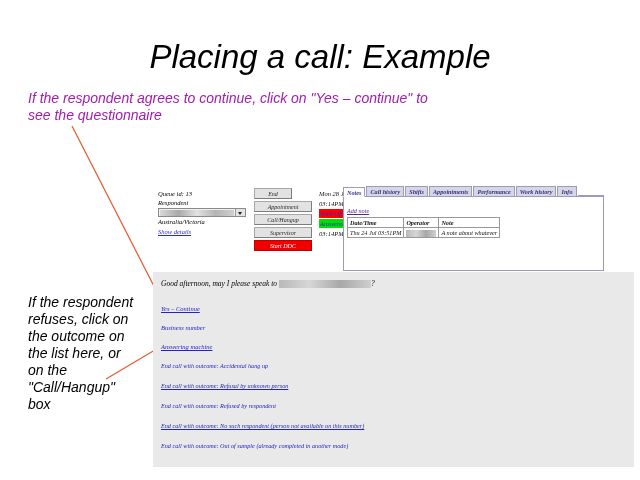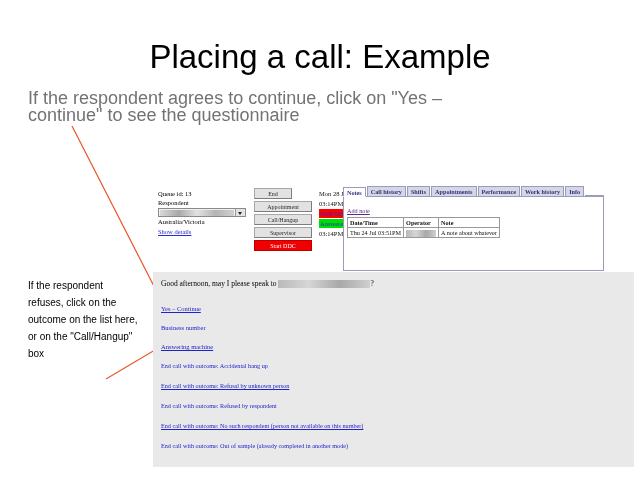--- a/index.html
+++ b/index.html
@@ -3,37 +3,37 @@
 <meta charset="utf-8">
 <style>
   html,body{margin:0;padding:0;}
   body{
     width:640px;height:480px;
     background:#ffffff;
     font-family:"Liberation Sans", sans-serif;
     overflow:hidden;
     position:relative;
   }
-  #slide{position:absolute;left:0;top:0;width:576px;height:480px;}
+  #slide{position:absolute;left:0;top:0;width:576px;height:480px;font-style:italic;}
 
   
   #slide-title{
     position:absolute;left:0;top:38px;width:640px;
     text-align:center;
     font-size:33px;font-weight:400;color:#000;
     letter-spacing:0px;
     white-space:nowrap;
   }
   #intro-text{
     position:absolute;left:28px;top:90px;width:420px;
-    font-size:18px;line-height:17px;color:#737373;
+    font-size:14px;line-height:17px;color:#a21caf;
   }
   #left-note{
-    position:absolute;left:28px;top:277px;width:110px;
-    font-size:10px;line-height:17px;color:#000;
+    position:absolute;left:28px;top:294px;width:110px;
+    font-size:14px;line-height:17px;color:#000;
   }
 
   
   .arrow-svg{position:absolute;left:0;top:0;width:640px;height:480px;pointer-events:none;}
 
   
   #app-shot{
     position:absolute;left:153px;top:184px;width:481px;height:283px;
     background:#ffffff;
     font-family:"Liberation Serif", serif;

